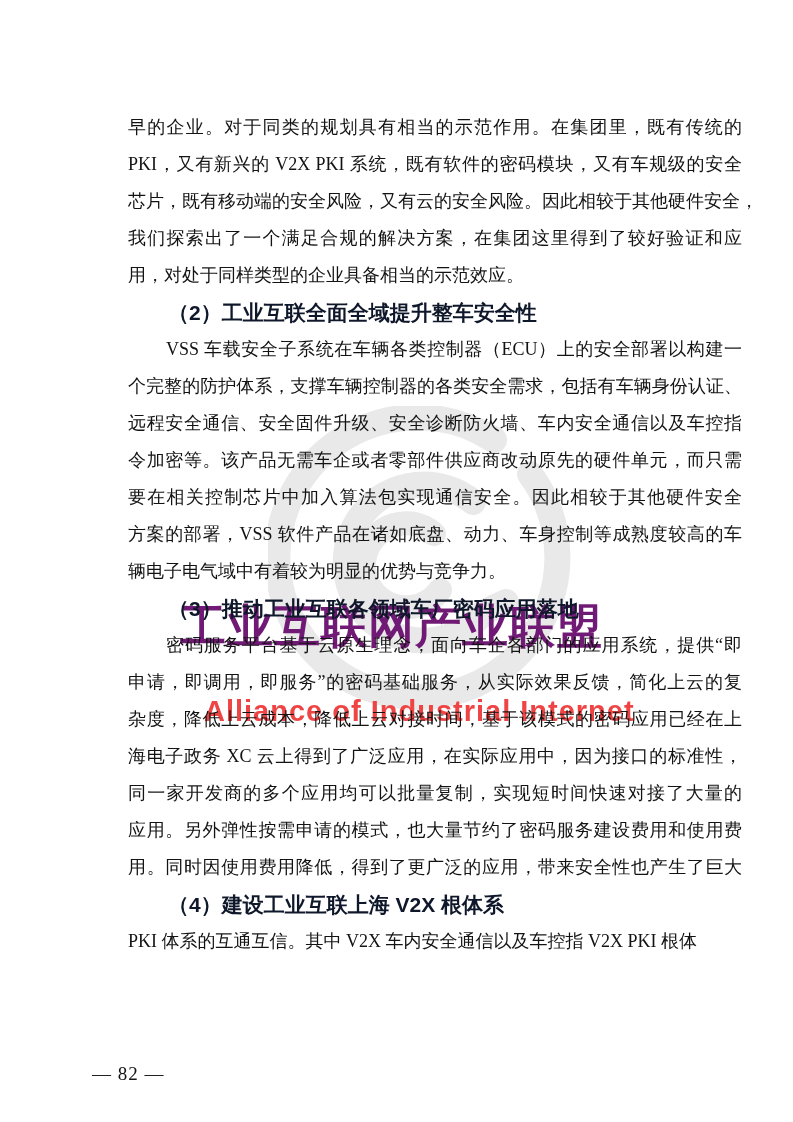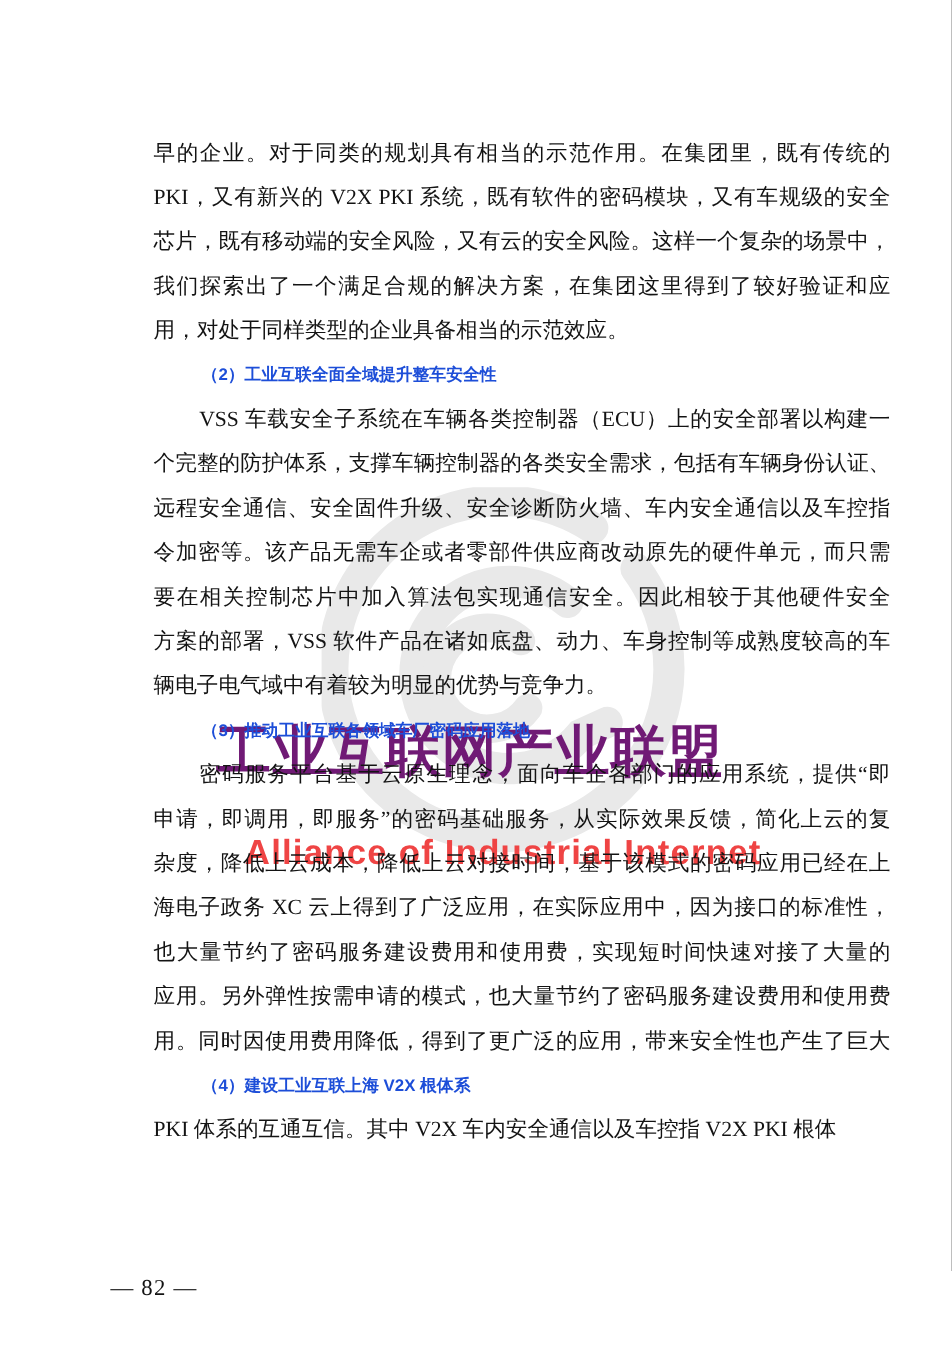--- a/index.html
+++ b/index.html
@@ -35,25 +35,25 @@
   .line {
     text-align: justify;
     text-align-last: justify;
     white-space: nowrap;
   }
   .line.no-stretch { text-align-last: left; }
   .line.indent { text-indent: 38px; }
   .heading {
     font-weight: bold;
     text-indent: 40px;
-    font-size: 14px;
+    font-size: 21px;
     line-height: 37px;
     white-space: nowrap;
     font-family: "Liberation Sans", "DejaVu Sans", sans-serif;
-    color: #1d4ed8;
+    color: #0f172a;
   }
   .page-number {
     position: absolute; left: 92px; top: 1015px; z-index: 1;
     font-size: 19px; line-height: 28px; letter-spacing: 1px; margin-top: 45px;
   }
 </style>
 </head>
 <body>
 
 <div class="page">
@@ -67,41 +67,41 @@
       <path d="M 166 128 A 42 42 0 1 0 172 184" fill="none" stroke="#e9e9e9" stroke-width="24" stroke-linecap="round"></path>
     </svg>
     <div class="wm-cn">工业互联网产业联盟</div>
     <div class="wm-en">Alliance of Industrial Internet</div>
   </div>
 
   <div class="content" id="content">
       <div class="paragraph">
         <div class="line">早的企业。对于同类的规划具有相当的示范作用。在集团里，既有传统的</div>
         <div class="line">PKI，又有新兴的 V2X PKI 系统，既有软件的密码模块，又有车规级的安全</div>
-        <div class="line">芯片，既有移动端的安全风险，又有云的安全风险。这样一个复杂的场景中，</div>
+        <div class="line">芯片，既有移动端的安全风险，又有云的安全风险。因此相较于其他硬件安全，</div>
         <div class="line">我们探索出了一个满足合规的解决方案，在集团这里得到了较好验证和应</div>
         <div class="line no-stretch">用，对处于同样类型的企业具备相当的示范效应。</div>
       </div>
       <div class="heading">（2）工业互联全面全域提升整车安全性</div>
       <div class="paragraph">
         <div class="line indent">VSS 车载安全子系统在车辆各类控制器（ECU）上的安全部署以构建一</div>
         <div class="line">个完整的防护体系，支撑车辆控制器的各类安全需求，包括有车辆身份认证、</div>
         <div class="line">远程安全通信、安全固件升级、安全诊断防火墙、车内安全通信以及车控指</div>
         <div class="line">令加密等。该产品无需车企或者零部件供应商改动原先的硬件单元，而只需</div>
         <div class="line">要在相关控制芯片中加入算法包实现通信安全。因此相较于其他硬件安全</div>
         <div class="line">方案的部署，VSS 软件产品在诸如底盘、动力、车身控制等成熟度较高的车</div>
         <div class="line no-stretch">辆电子电气域中有着较为明显的优势与竞争力。</div>
       </div>
       <div class="heading">（3）推动工业互联各领域车厂密码应用落地</div>
       <div class="paragraph">
         <div class="line indent">密码服务平台基于云原生理念，面向车企各部门的应用系统，提供“即</div>
         <div class="line">申请，即调用，即服务”的密码基础服务，从实际效果反馈，简化上云的复</div>
         <div class="line">杂度，降低上云成本，降低上云对接时间，基于该模式的密码应用已经在上</div>
         <div class="line">海电子政务 XC 云上得到了广泛应用，在实际应用中，因为接口的标准性，</div>
-        <div class="line">也大量节约了密码服务建设费用和使用费，实现短时间快速对接了大量的</div>
+        <div class="line">同一家开发商的多个应用均可以批量复制，实现短时间快速对接了大量的</div>
         <div class="line">应用。另外弹性按需申请的模式，也大量节约了密码服务建设费用和使用费</div>
         <div class="line">用。同时因使用费用降低，得到了更广泛的应用，带来安全性也产生了巨大</div>
       </div>
       <div class="heading">（4）建设工业互联上海 V2X 根体系</div>
       <div class="paragraph">
         <div class="line no-stretch">PKI 体系的互通互信。其中 V2X  车内安全通信以及车控指 V2X  PKI 根体</div>
       </div>
     </div>
 
   <div class="page-number">— 82 —</div>

